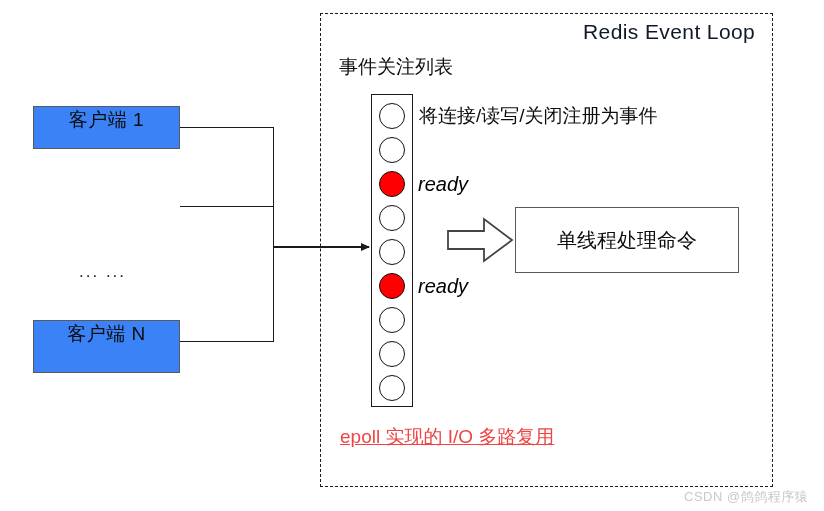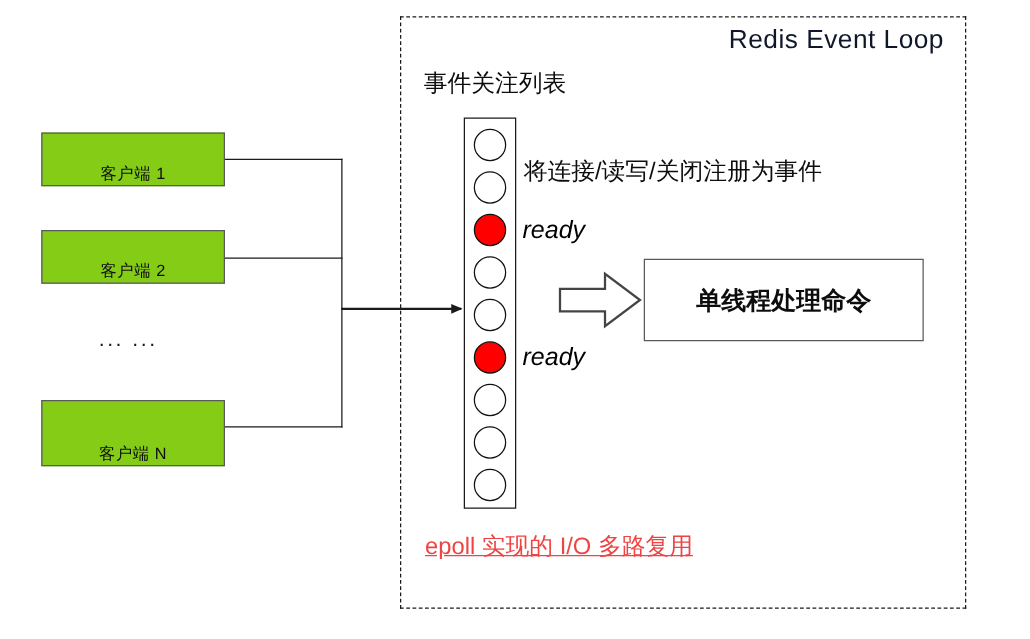--- a/index.html
+++ b/index.html
@@ -16,25 +16,25 @@
     height: 511px;
     background: #ffffff;
     overflow: hidden;
   }
 
   
   .client-box {
     position: absolute;
     box-sizing: border-box;
     border: 1.6px solid #5a5a5a;
-    background: #84cc16;
+    background: #3b82f6;
     display: flex;
-    align-items: flex-end;
+    align-items: flex-start;
     justify-content: center;
-    font-size: 13px;
+    font-size: 19px;
     color: #0d0d0d;
     letter-spacing: 0.5px;
   }
   .ellipsis-label {
     position: absolute;
     font-size: 17px;
     color: #1a1a1a;
     letter-spacing: 2px;
     white-space: nowrap;
   }
@@ -105,35 +105,33 @@
     color: #000000;
     white-space: nowrap;
     font-style: italic;
   }
 
   #register-caption {
     position: absolute;
     font-size: 19px;
     color: #0d0d0d;
     white-space: nowrap;
-    margin-top: 21px;
   }
 
   
   #single-thread-box {
     position: absolute;
     box-sizing: border-box;
     border: 1.7px solid #5a5a5a;
     background: #ffffff;
     display: flex;
     align-items: center;
     justify-content: center;
     font-size: 20px;
     color: #0d0d0d;
-    font-weight: bold;
   }
 
   
   #arrow-layer {
     position: absolute;
     left: 0;
     top: 0;
     width: 824px;
     height: 511px;
     pointer-events: none;
@@ -150,23 +148,20 @@
 </style>
 </head>
 <body>
 
 <div id="canvas">
 
   <div class="client-box" style="left:33px; top:106px; width:147px; height:43px;">
     <span>客户端 1</span>
   </div>
 
-  <div class="client-box" style="left:33px; top:184px; width:147px; height:43px;">
-    <span>客户端 2</span>
-  </div>
 
   <div class="ellipsis-label" style="left:79px; top:262px;">... ...</div>
 
   <div class="client-box" style="left:33px; top:320px; width:147px; height:53px;">
     <span>客户端 N</span>
   </div>
 
   <div class="line-h" style="left:180px; top:127px; width:94px;"></div>
 
   <div class="line-h" style="left:180px; top:206px; width:94px;"></div>
@@ -210,14 +205,15 @@
       <marker id="tri-head" markerWidth="9" markerHeight="9" refX="8" refY="4.5" orient="auto" markerUnits="userSpaceOnUse">
         <path d="M0,0.6 L9,4.5 L0,8.4 z" fill="#1a1a1a"></path>
       </marker>
     </defs>
 
     <line x1="273" y1="247" x2="369" y2="247" stroke="#1a1a1a" stroke-width="1.8" marker-end="url(#tri-head)"></line>
 
     <path d="M448,231 L484,231 L484,219 L512,240 L484,261 L484,249 L448,249 Z" fill="#ffffff" stroke="#444444" stroke-width="1.8" stroke-linejoin="miter"></path>
   </svg>
 
+  <div id="watermark" style="left:684px; top:488px;">CSDN @鸽鸽程序猿</div>
 
 </div>
 
 </body></html>

